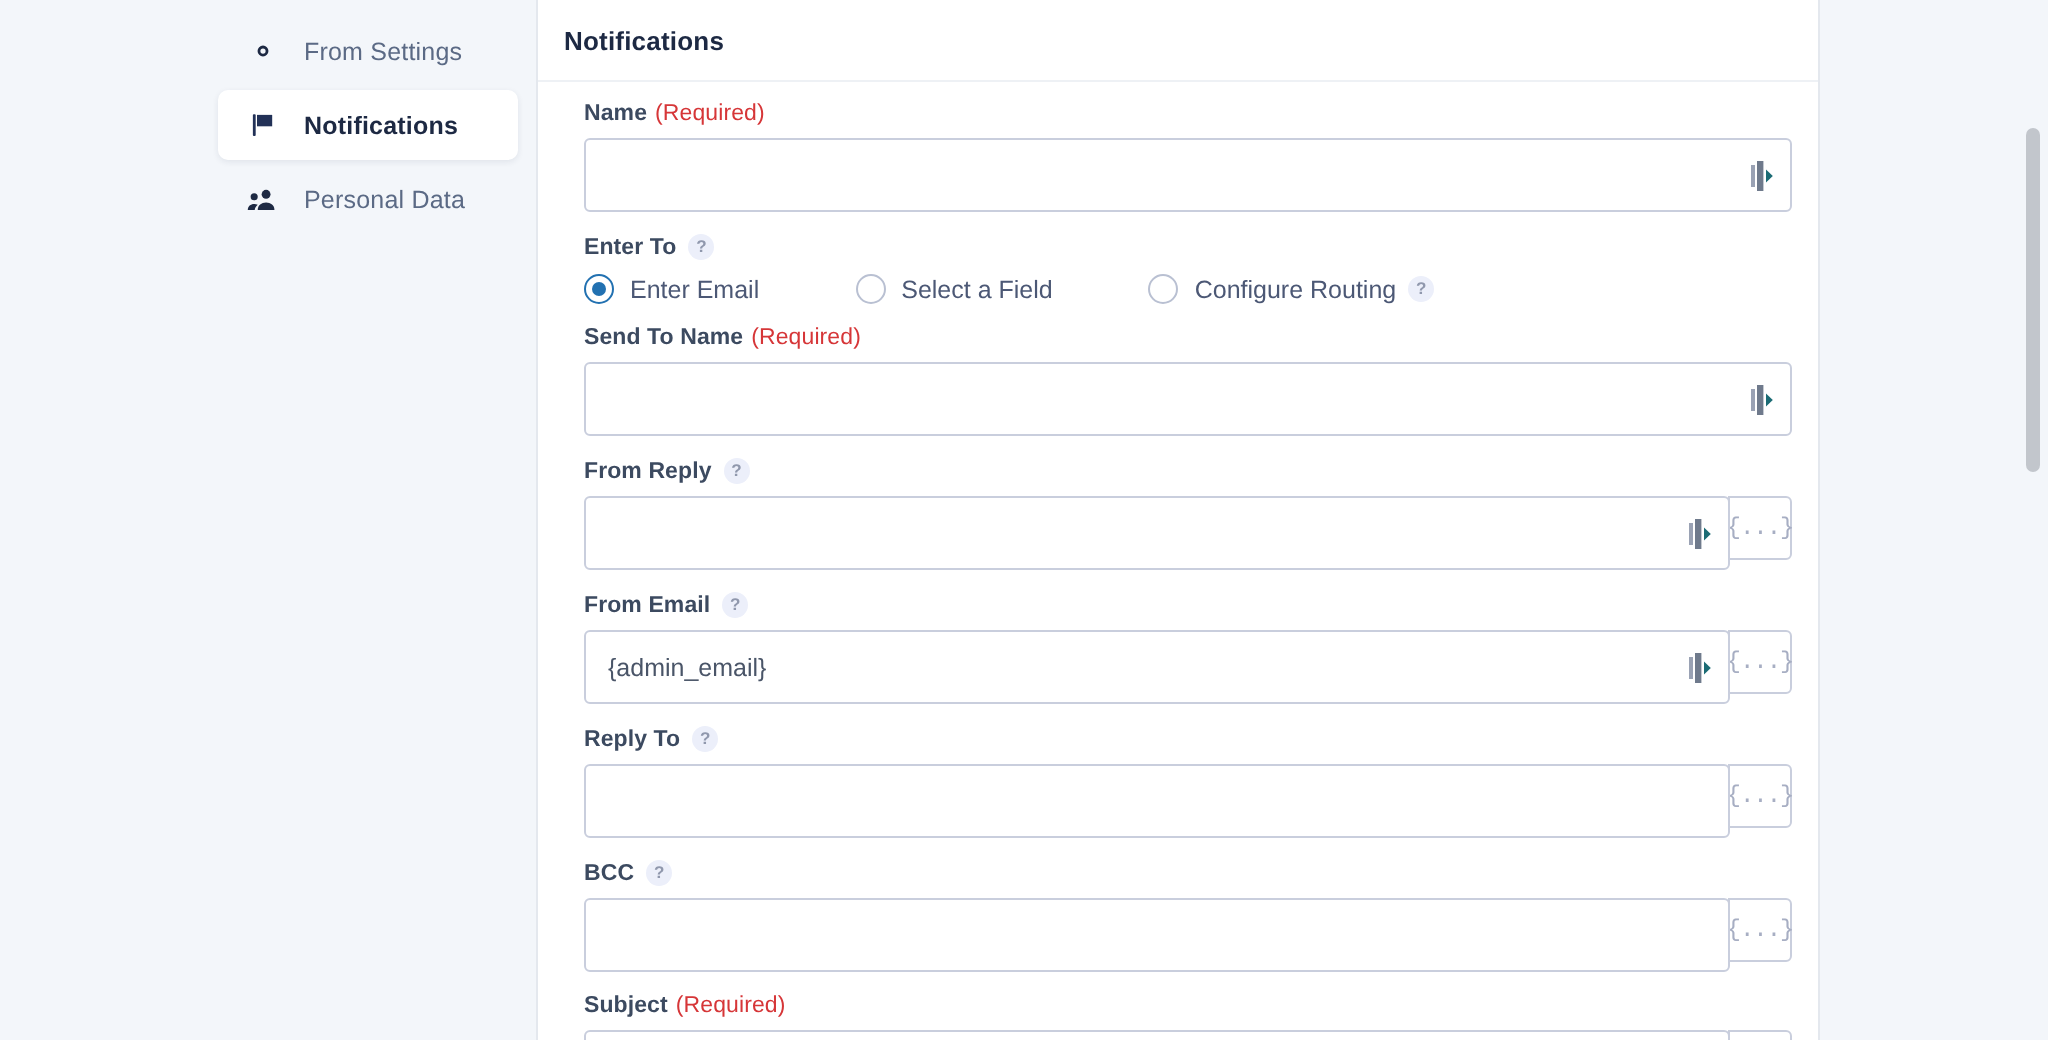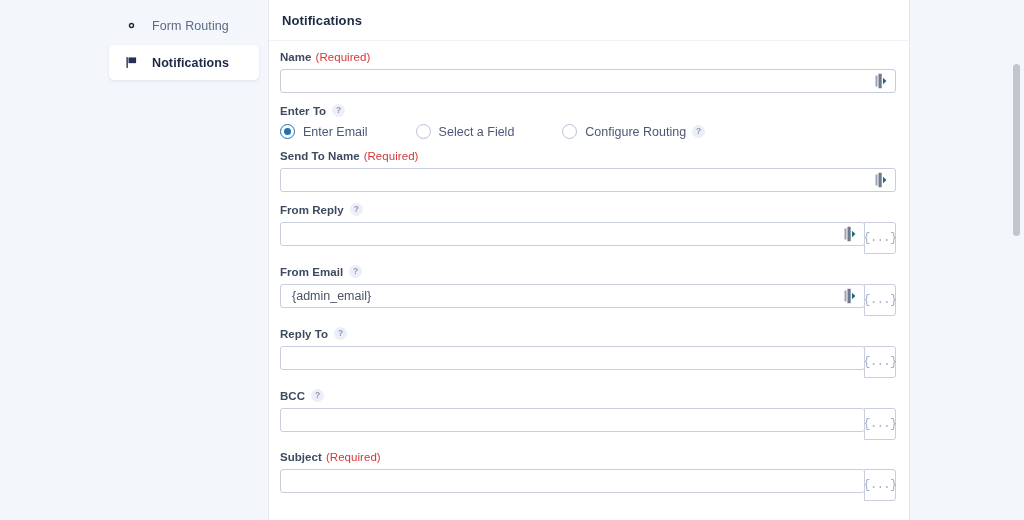--- a/index.html
+++ b/index.html
@@ -90,21 +90,21 @@
     font-size: 13px;
     font-weight: 600;
     color: #1d2943;
     letter-spacing: 0.1px;
   }
   .panel-body {
     padding: 10px 13px 0 11px;
   }
 
   
-  .field { margin-bottom: 11px; }
+  .field { margin-bottom: 11px; margin-left: 12px; }
   .field-label {
     display: flex;
     align-items: center;
     font-size: 11.5px;
     font-weight: 600;
     color: #3c4a60;
     margin-bottom: 6px;
     letter-spacing: 0.05px;
   }
   .req {
@@ -129,21 +129,21 @@
     cursor: pointer;
   }
 
   .input-row {
     display: flex;
     align-items: stretch;
   }
   .text-input {
     position: relative;
     flex: 1 1 auto;
-    height: 24px;
+    height: 37px;
     border: 1px solid #c9cedd;
     border-radius: 3px;
     background: #fff;
     box-sizing: border-box;
     display: flex;
     align-items: center;
     padding: 0 20px 0 11px;
     font-size: 12.5px;
     color: #4a5568;
     cursor: text;
@@ -258,34 +258,45 @@
   <nav class="sidebar">
 
     <div class="nav-item">
       <span class="nav-icon">
         <svg width="15" height="15" viewBox="0 0 16 16" fill="#1d2943">
           <path d="M8 5.1A2.9 2.9 0 1 0 8 10.9 2.9 2.9 0 0 0 8 5.1zm0 4.3A1.4 1.4 0 1 1 8 6.6a1.4 1.4 0 0 1 0 2.8z"></path>
           <path d="M14 8c0-.3 0-.6-.1-.9l1.3-1-1.3-2.2-1.5.6c-.5-.4-1-.7-1.5-.9L10.7 2H8.1l-.2 1.6c-.6.2-1.1.5-1.5.9l-1.5-.6-1.3 2.2 1.3 1C4.8 7.4 4.8 7.7 4.8 8s0 .6.1.9l-1.3 1 1.3 2.2 1.5-.6c.4.4 1 .7 1.5.9l.2 1.6h2.6l.2-1.6c.6-.2 1.1-.5 1.5-.9l1.5.6 1.3-2.2-1.3-1c.1-.3.1-.6.1-.9z" opacity="0"></path>
           <path d="M13.4 9.3l1.2.7-1.1 1.9-1.3-.5a4.9 4.9 0 0 1-1.7 1l-.2 1.4H8l-.2-1.4a4.9 4.9 0 0 1-1.7-1l-1.3.5-1.1-1.9 1.2-.7a5 5 0 0 1 0-2L3.7 6.7l1.1-1.9 1.3.5a4.9 4.9 0 0 1 1.7-1L8 2.9h2.3l.2 1.4c.6.2 1.2.6 1.7 1l1.3-.5 1.1 1.9-1.2.7a5 5 0 0 1 0 2z" fill="none"></path>
         </svg>
       </span>
-      <span class="nav-label">Form Routing</span>
+      <span class="nav-label">From Settings</span>
     </div>
 
 
     <div class="nav-item active">
       <span class="nav-icon">
         <svg width="15" height="15" viewBox="0 0 16 16" fill="#223157">
           <rect x="2.6" y="2.2" width="1.5" height="11.6" rx="0.5"></rect>
           <path d="M4.8 2.6h8.1v6.1H4.8z"></path>
         </svg>
       </span>
       <span class="nav-label">Notifications</span>
     </div>
 
+    <div class="nav-item">
+      <span class="nav-icon">
+        <svg width="16" height="16" viewBox="0 0 18 16" fill="#1d2943">
+          <circle cx="11.3" cy="4.8" r="2.5"></circle>
+          <path d="M6.6 13.6c0-2.6 2.1-4.2 4.7-4.2s4.7 1.6 4.7 4.2z"></path>
+          <circle cx="4.6" cy="6.2" r="2"></circle>
+          <path d="M1 13.6c0-2.1 1.6-3.4 3.6-3.4 .7 0 1.4.2 2 .5-1 .8-1.6 1.8-1.7 2.9z"></path>
+        </svg>
+      </span>
+      <span class="nav-label">Personal Data</span>
+    </div>
   </nav>
 
   <section class="panel">
 
     <div class="panel-header">
       <span class="panel-title">Notifications</span>
     </div>
 
     <div class="panel-body">
 

